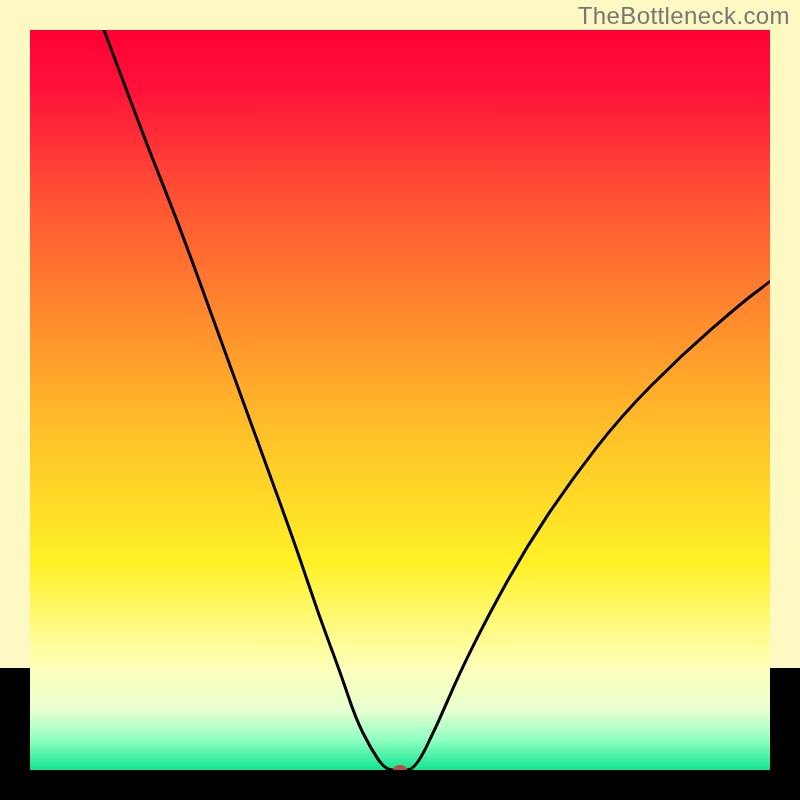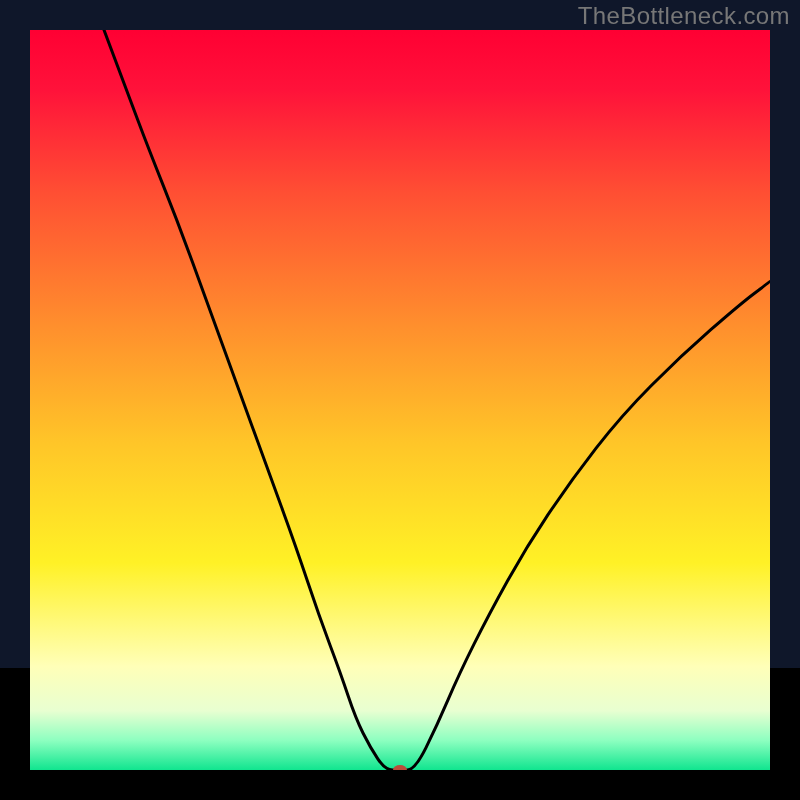--- a/index.html
+++ b/index.html
@@ -8,21 +8,21 @@
     width: 800px;
     height: 800px;
     overflow: hidden;
     background: #000;
     font-family: Arial, Helvetica, sans-serif;
   }
   .frame {
     position: relative;
     width: 800px;
     height: 668px;
-    background: #0f172a;
+    background: #fef9c3;
   }
   .watermark {
     position: absolute;
     top: 2px;
     right: 10px;
     color: #777;
     font-size: 24px;
     font-weight: 500;
     letter-spacing: 0.4px;
     user-select: none;

